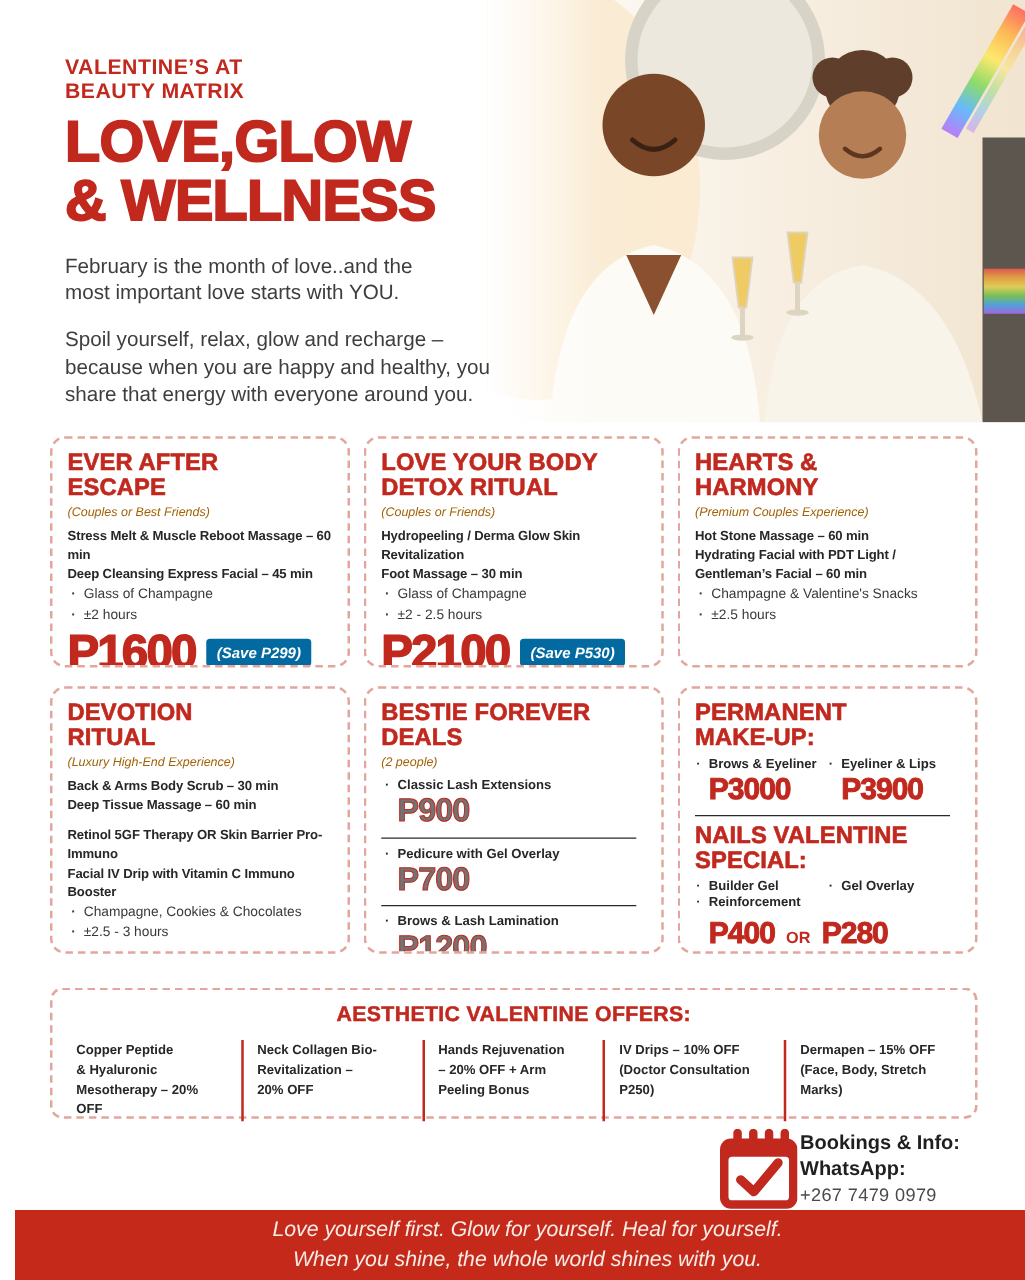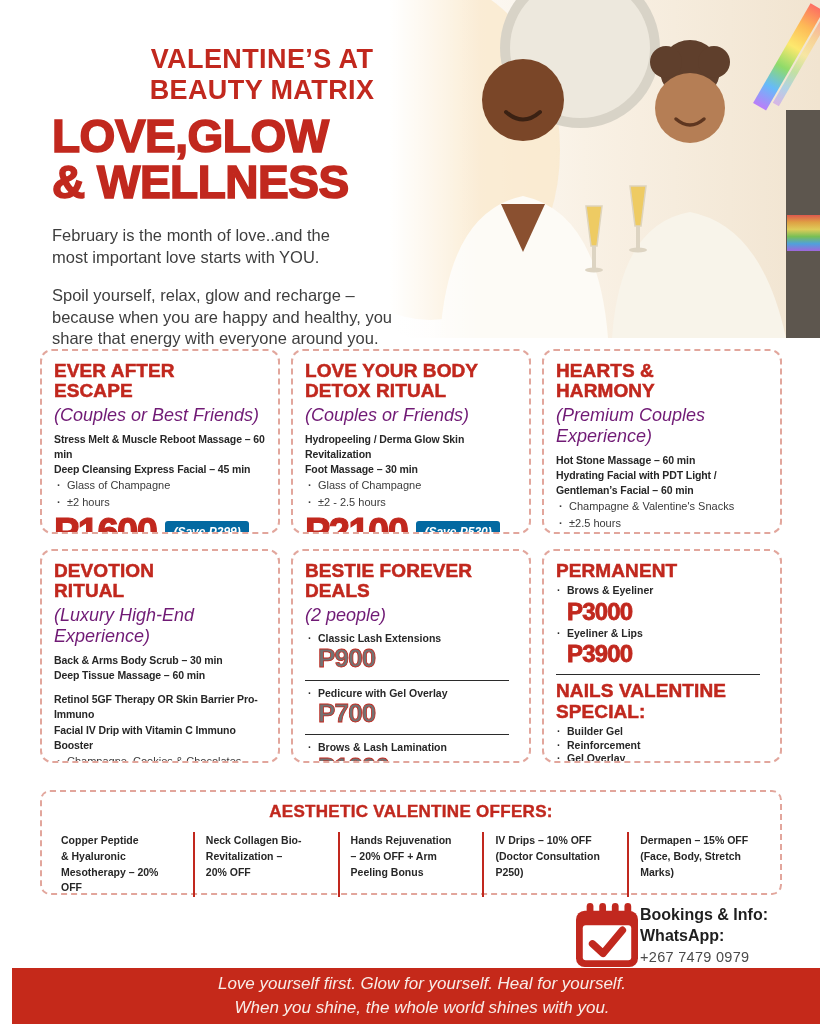--- a/index.html
+++ b/index.html
@@ -8,53 +8,53 @@
     position:relative; width:820px; height:1024px; background:#ffffff;
     font-family:"Liberation Sans", sans-serif; overflow:hidden; margin:0 auto;
   }
   
   .hero {
     position:absolute; top:0; right:0; width:430px; height:338px;
     border-bottom-left-radius:26px; overflow:hidden;
   }
   
   .header-block { position:absolute; left:52px; top:44px; width:420px; z-index:2; }
-  .kicker { color:#c1281e; font-weight:700; font-size:27px; line-height:1.14; letter-spacing:.4px;text-align:center; }
+  .kicker { color:#c1281e; font-weight:700; font-size:17px; line-height:1.14; letter-spacing:.4px; }
   .big-title { color:#c1281e; font-weight:800; font-size:46px; line-height:1.02; margin-top:7px;
                letter-spacing:-.5px; -webkit-text-stroke:1.6px #c1281e; }
   .intro { margin-top:19px; color:#3e3e3e; font-size:16.5px; line-height:1.32; width:430px; }
   .intro + .intro { margin-top:16px; }
   
   .cards-row { position:absolute; left:40px; width:742px; display:flex; gap:11px; }
   .row1 { top:349px; height:185px; }
   .row2 { top:549px; height:214px; }
   .card {
     flex:1; border:2px dashed #e2a69c; border-radius:12px; background:#fff;
     padding:10px 12px 6px; overflow:hidden; position:relative;
   }
   .card-title { color:#c1281e; font-size:19px; font-weight:800; line-height:1.07; letter-spacing:.1px;
                 -webkit-text-stroke:.5px #c1281e; }
-  .card-sub { font-style:italic; color:#701a75; font-size:18px; margin:3px 0 6px; }
+  .card-sub { font-style:italic; color:#a16207; font-size:10px; margin:3px 0 6px; }
   .svc { font-weight:700; color:#272727; font-size:10.5px; line-height:1.45; letter-spacing:-.1px; }
   .svc-gap { height:9px; }
   .bullet { color:#3a3a3a; font-size:11px; line-height:1.5; padding-left:13px; position:relative; }
   .bullet::before { content:"·"; position:absolute; left:3px; font-weight:700; }
   .price-row { display:flex; align-items:center; gap:9px; margin-top:3px; }
   .price-big { color:#c1281e; font-size:38px; font-weight:800; letter-spacing:-1.5px; line-height:1;
                -webkit-text-stroke:1.2px #c1281e; }
   .save-badge { background:#0369a1; color:#fff; font-weight:700; font-style:italic;
                 font-size:12px; padding:4px 8px; border-radius:3px; white-space:nowrap; }
   
   .b-label { font-weight:700; color:#272727; font-size:10.5px; padding-left:13px; position:relative; margin-top:2px; }
   .b-label::before { content:"·"; position:absolute; left:3px; font-weight:700; }
   .b-price { color:#737373; font-size:26px; font-weight:800; letter-spacing:-.8px; line-height:1.15;
              padding-left:13px; -webkit-text-stroke:.8px #c1281e; }
   .b-div { border-bottom:1.5px solid #2b2b2b; width:96%; margin:6px 0 6px; }
   
-  .two-col { display:flex; margin-top:3px;flex-direction:column; }
+  .two-col { display:flex; margin-top:3px; }
   .two-col > div { flex:1; }
   .pm-label { font-weight:700; color:#272727; font-size:10.5px; line-height:1.3; padding-left:11px; position:relative; }
   .pm-label::before { content:"·"; position:absolute; left:1px; font-weight:700; }
   .pm-price { color:#c1281e; font-size:24px; font-weight:800; letter-spacing:-.8px; line-height:1.2;
               padding-left:11px; -webkit-text-stroke:.8px #c1281e; }
   .hr-dark { border-bottom:1.5px solid #2b2b2b; width:96%; margin:5px 0 6px; }
   .or-row { display:flex; align-items:baseline; gap:9px; margin-top:3px; padding-left:11px; }
   .or-word { color:#c1281e; font-size:13px; font-weight:800; }
   
   .aesthetic {
@@ -247,20 +247,21 @@
       <div class="b-label">Pedicure with Gel Overlay</div>
       <div class="b-price">P700</div>
       <div class="b-div"></div>
       <div class="b-label">Brows &amp; Lash Lamination</div>
       <div class="b-price">P1200</div>
     </div>
 
     <div class="card">
       <div class="card-title">
         <div>PERMANENT</div>
+        <div>MAKE-UP:</div>
       </div>
       <div class="two-col">
         <div>
           <div class="pm-label">Brows &amp; Eyeliner</div>
           <div class="pm-price">P3000</div>
         </div>
         <div>
           <div class="pm-label">Eyeliner &amp; Lips</div>
           <div class="pm-price">P3900</div>
         </div>

